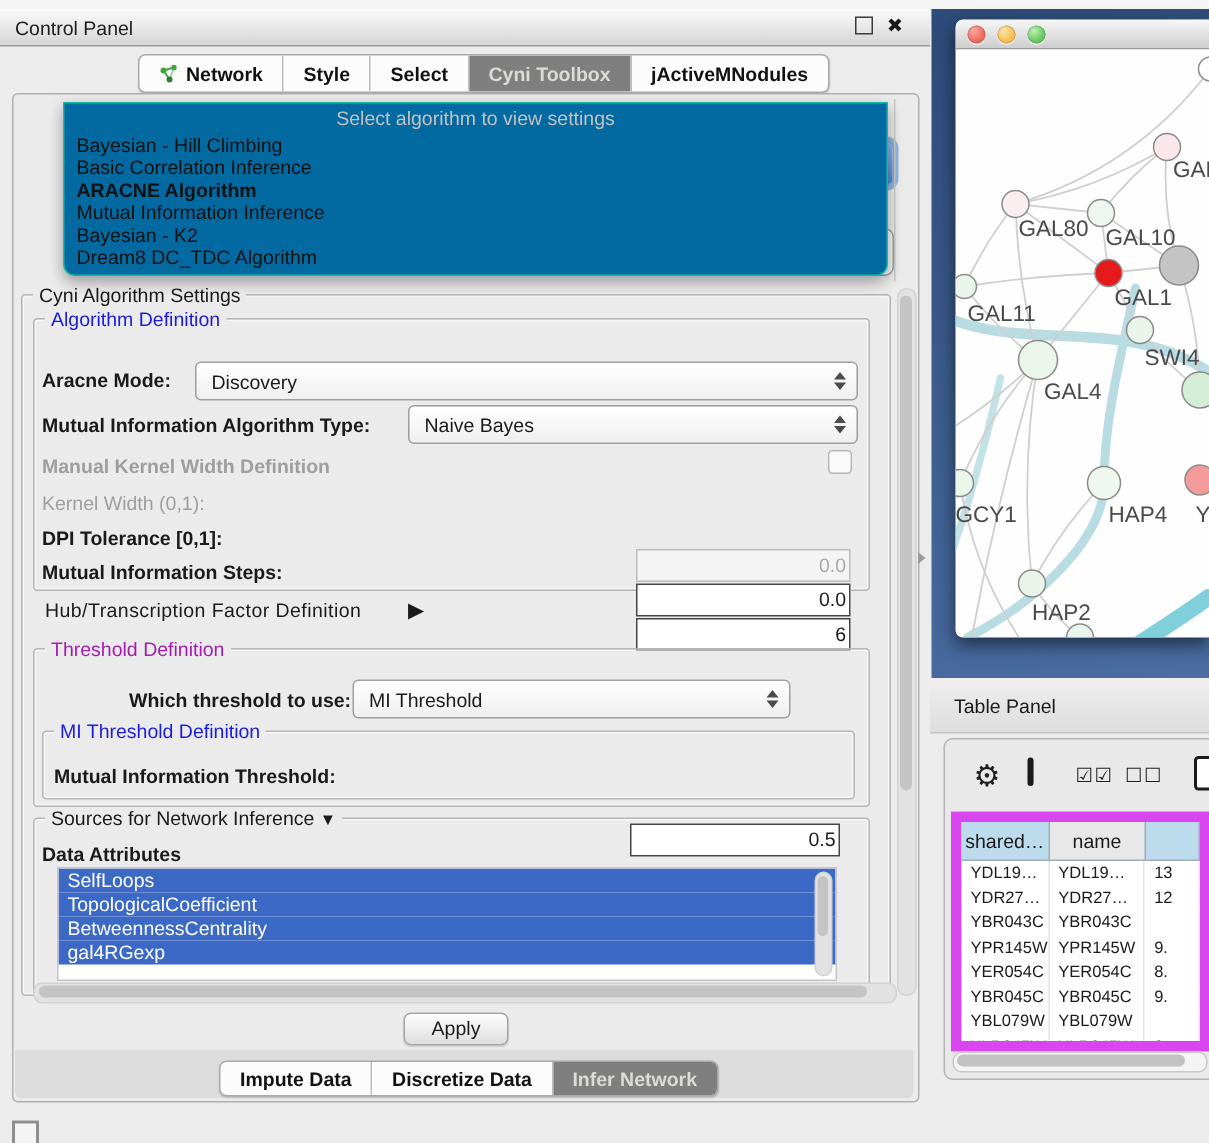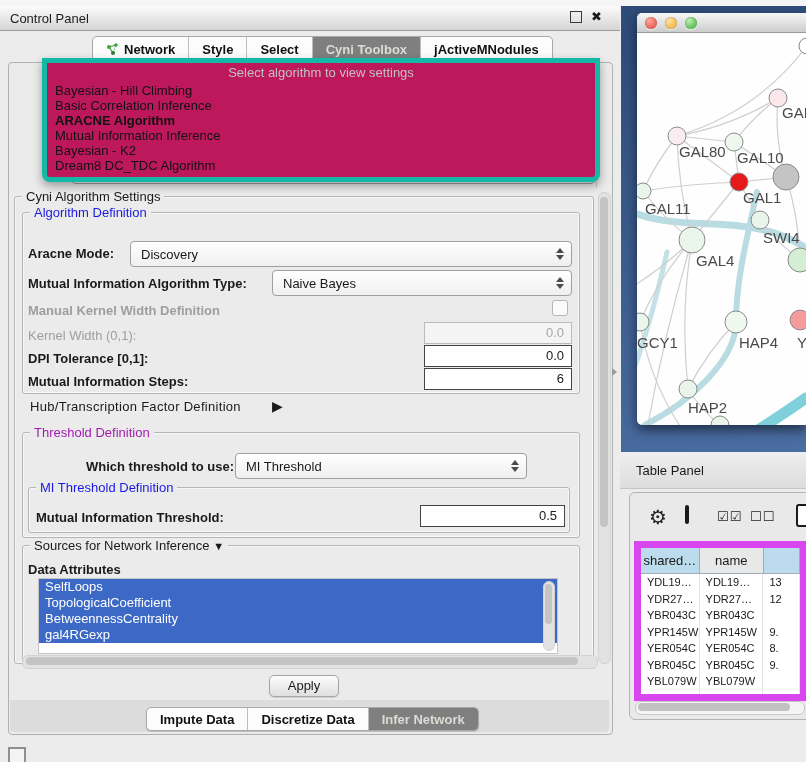--- a/index.html
+++ b/index.html
@@ -17,21 +17,21 @@
   
   .tabbar{display:flex;border:1px solid #A9A9A9;border-radius:5px;overflow:hidden;background:#FCFCFC;
           box-shadow:0 1px 1px rgba(0,0,0,.15);height:24px;}
   .tabseg{display:flex;align-items:center;gap:5px;padding:0 13px;font-weight:bold;font-size:13px;
           border-right:1px solid #BDBDBD;white-space:nowrap;color:#111;}
   .tabseg:last-child{border-right:none;}
   .tabseg.sel{background:#7F7F7F;color:#DCDCD6;}
   
   .outer-panel{left:8px;top:62px;width:603px;height:671px;background:#EBEBEB;border:1px solid #B0B0B0;border-radius:4px;}
   
-  .popup{left:42px;top:58px;width:548px;height:114px;background:#be185d;border:5px solid #14b8a6;
+  .popup{left:42px;top:68px;width:548px;height:114px;background:#0369a1;border:1px solid #14b8a6;
          border-radius:0 0 8px 8px;box-shadow:0 4px 10px rgba(0,0,0,.35);z-index:40;overflow:hidden;}
   .popup-ph{height:20px;line-height:20px;text-align:center;color:#C2C2C2;}
   .popup-item{height:15px;line-height:15px;padding-left:8px;color:#111;white-space:nowrap;}
   .popup-item.bold{font-weight:bold;}
   
   .combo{border:1px solid #9F9F9F;border-radius:4px;background:linear-gradient(#FFFFFF,#EFEFEF);
          display:flex;align-items:center;box-shadow:0 1px 0 rgba(255,255,255,.7) inset;}
   .combo .txt{padding-left:10px;white-space:nowrap;overflow:hidden;}
   .stepper{position:absolute;right:7px;top:50%;transform:translateY(-50%);display:flex;flex-direction:column;gap:2px;}
   .tri-up{width:0;height:0;border-left:4px solid transparent;border-right:4px solid transparent;border-bottom:5px solid #4A4A4A;}
@@ -40,21 +40,21 @@
   .blue-cap{position:absolute;right:0;top:0;width:22px;height:100%;border-radius:0 4px 4px 0;
             background:linear-gradient(#8AB9E8,#4E85C8);display:flex;flex-direction:column;align-items:center;justify-content:center;gap:1px;}
   .blue-cap .w-up{width:0;height:0;border-left:3.5px solid transparent;border-right:3.5px solid transparent;border-bottom:4.5px solid #FFF;}
   .blue-cap .w-dn{width:0;height:0;border-left:3.5px solid transparent;border-right:3.5px solid transparent;border-top:4.5px solid #FFF;}
   
   .group{border:1px solid #B5B5B5;border-radius:3px;box-shadow:0 0 0 1px rgba(255,255,255,.6) inset;}
   .group-title{position:absolute;background:#EBEBEB;padding:0 4px;line-height:13px;top:-7px;left:7px;white-space:nowrap;}
   .lbl{white-space:nowrap;}
   .bold{font-weight:bold;}
   .gray{color:#9E9E9E;}
-  .field{border:1px solid #444;background:#FFF;text-align:right;padding-right:7px;line-height:20px;}
+  .field{border:1px solid #444;background:#FFF;text-align:right;padding-right:2px;line-height:20px;margin-top:44px;}
   .field.dis{border:1px solid #BBB;background:#F4F4F4;color:#A8A8A8;}
   .checkbox{width:14px;height:14px;border:1px solid #B5B5B5;border-radius:3px;background:#FAFAFA;}
   .scroll-track{background:#E2E2E2;border-radius:6px;border:1px solid #D2D2D2;}
   .scroll-thumb{background:#C4C4C4;border-radius:5px;}
   .listbox{background:#FFF;border:1px solid #C4C4C4;overflow:hidden;}
   .list-item{height:16px;line-height:16px;padding-left:6px;color:#FFF;white-space:nowrap;}
   .btn{border:1px solid #A5A5A5;border-radius:5px;background:linear-gradient(#FDFDFD,#DEDEDE);
        text-align:center;box-shadow:0 1px 1px rgba(0,0,0,.12);}
   .bottom-strip{left:10px;top:700px;width:599px;height:32px;background:#DCDCDC;border-radius:0 0 4px 4px;}
   

